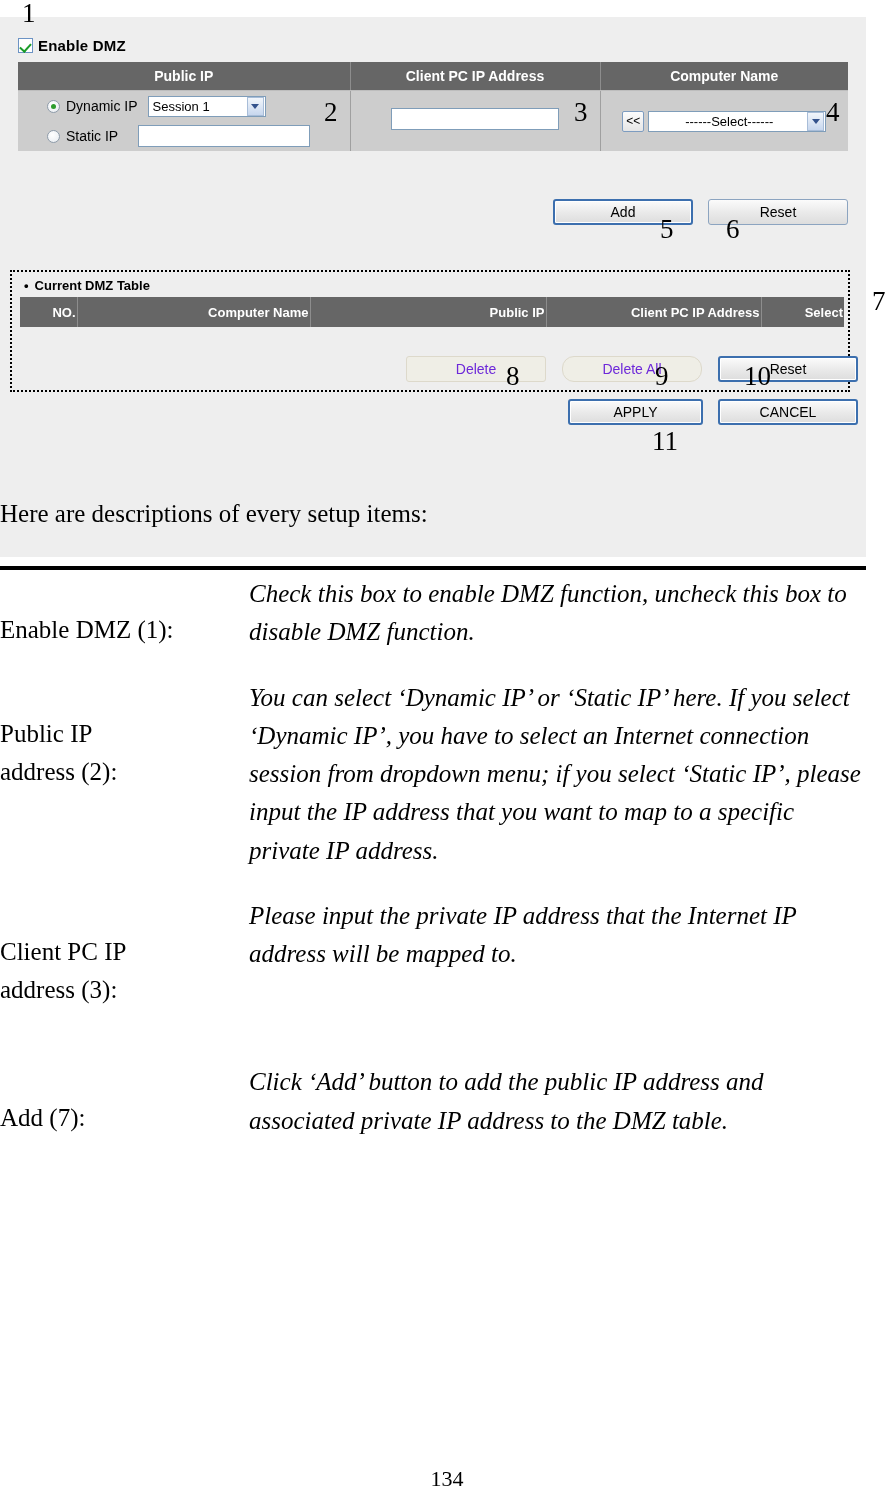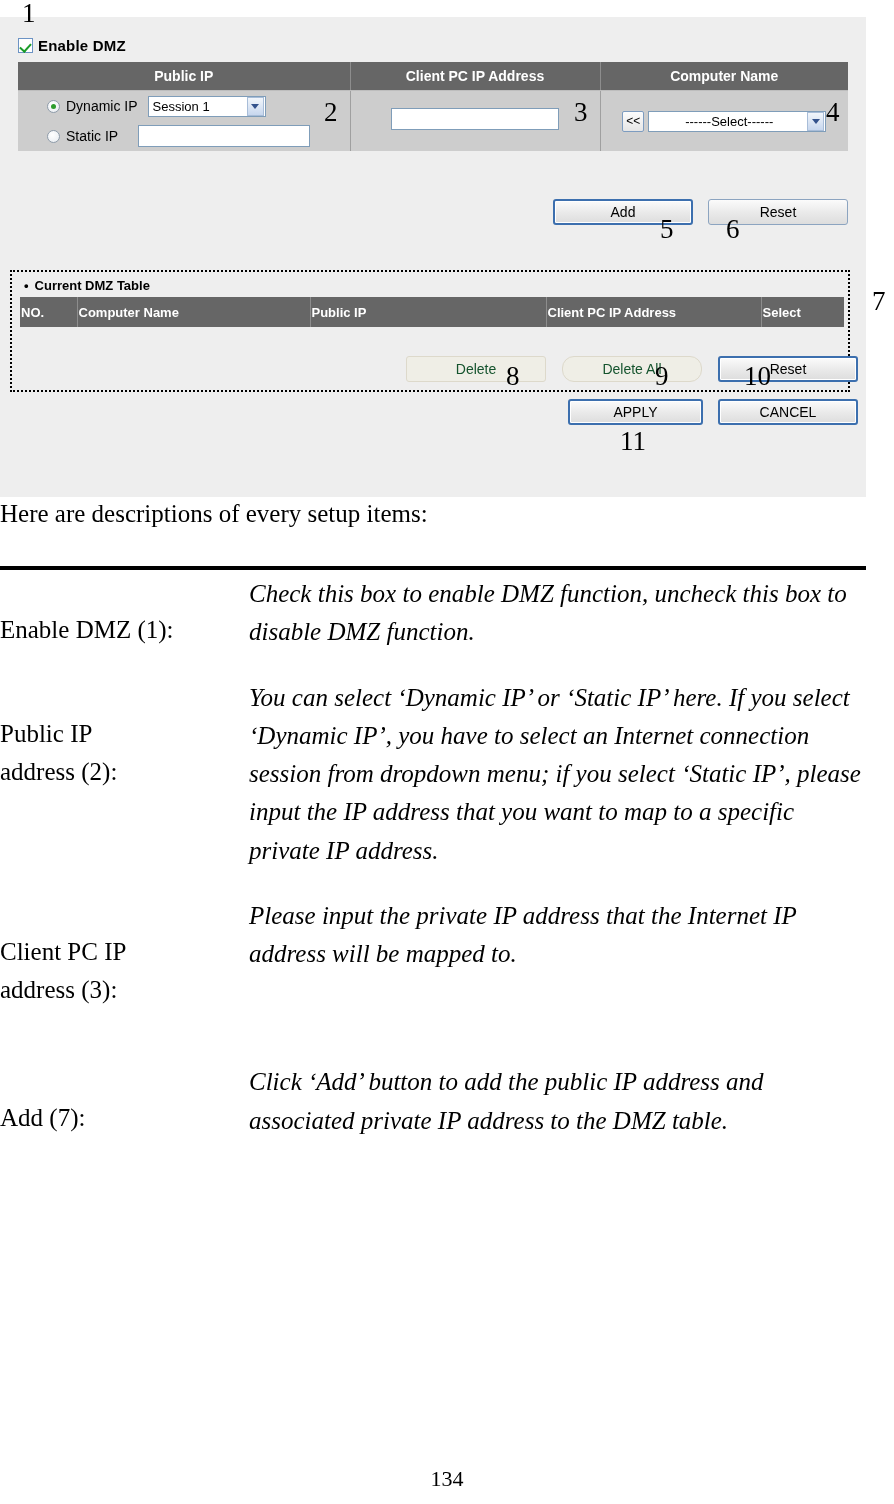--- a/index.html
+++ b/index.html
@@ -15,21 +15,21 @@
     color: #000000;
     overflow: hidden;
   }
 
   
   #screenshot-panel {
     position: absolute;
     left: 0;
     top: 17px;
     width: 866px;
-    height: 480px;
+    height: 540px;
     background: #eeeeee;
   }
 
   .callout {
     position: absolute;
     font-family: "Liberation Serif", serif;
     font-size: 27px;
     line-height: 1;
     color: #000;
     z-index: 40;
@@ -207,21 +207,21 @@
     display: inline-flex;
     align-items: center;
     justify-content: center;
     box-sizing: border-box;
   }
   .winbtn.focused {
     border: 2px solid #3c6fae;
     box-shadow: inset 0 0 0 1px #ffffff;
   }
   .winbtn.disabled {
-    color: #14532d;
+    color: #6d28d9;
     background: #efeee6;
     border: 1px solid #ddd9cb;
   }
 
   
   #add-reset-row {
     position: absolute;
     left: 553px;
     top: 182px;
     display: flex;
@@ -261,21 +261,21 @@
     border-collapse: collapse;
     table-layout: fixed;
   }
   #dmz-table th {
     background: #666666;
     color: #ffffff;
     font-family: "Liberation Sans", sans-serif;
     font-weight: bold;
     font-size: 13px;
     height: 28px;
-    text-align: left;
+    text-align: right;
     border-right: 1px solid #8d8d8d;
   }
   #dmz-table th:last-child { border-right: none; }
 
   #table-actions {
     position: absolute;
     left: 394px;
     top: 84px;
     display: flex;
     gap: 16px;
@@ -455,21 +455,21 @@
     <div class="callout" style="left: 22px; top: 0px;">1</div>
     <div class="callout" style="left: 324px; top: 99px;">2</div>
     <div class="callout" style="left: 574px; top: 99px;">3</div>
     <div class="callout" style="left: 826px; top: 99px;">4</div>
     <div class="callout" style="left: 660px; top: 216px;">5</div>
     <div class="callout" style="left: 726px; top: 216px;">6</div>
     <div class="callout" style="left: 872px; top: 288px;">7</div>
     <div class="callout" style="left: 506px; top: 363px;">8</div>
     <div class="callout" style="left: 655px; top: 363px;">9</div>
     <div class="callout" style="left: 744px; top: 363px;">10</div>
-    <div class="callout" style="left: 620px; top: 428px;">11</div>
+    <div class="callout" style="left: 652px; top: 428px;">11</div>
   </div>
 
 <div id="doc-intro">Here are descriptions of every setup items:</div>
 <div id="doc-rule"></div>
 <div id="desc-list">
     <div class="desc-row">
       <div class="desc-term">Enable DMZ (1):</div>
       <div class="desc-def">Check this box to enable DMZ function, uncheck this box to disable DMZ function.</div>
     </div>
     <div class="desc-row">

